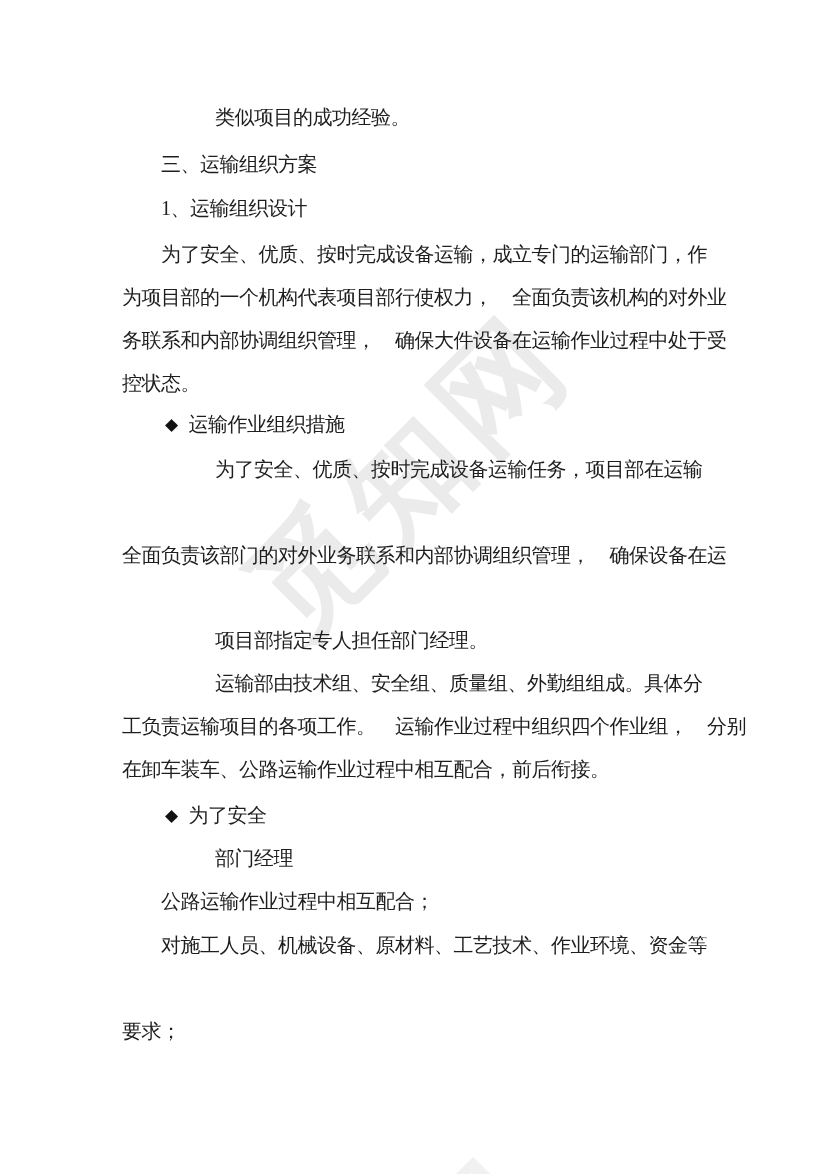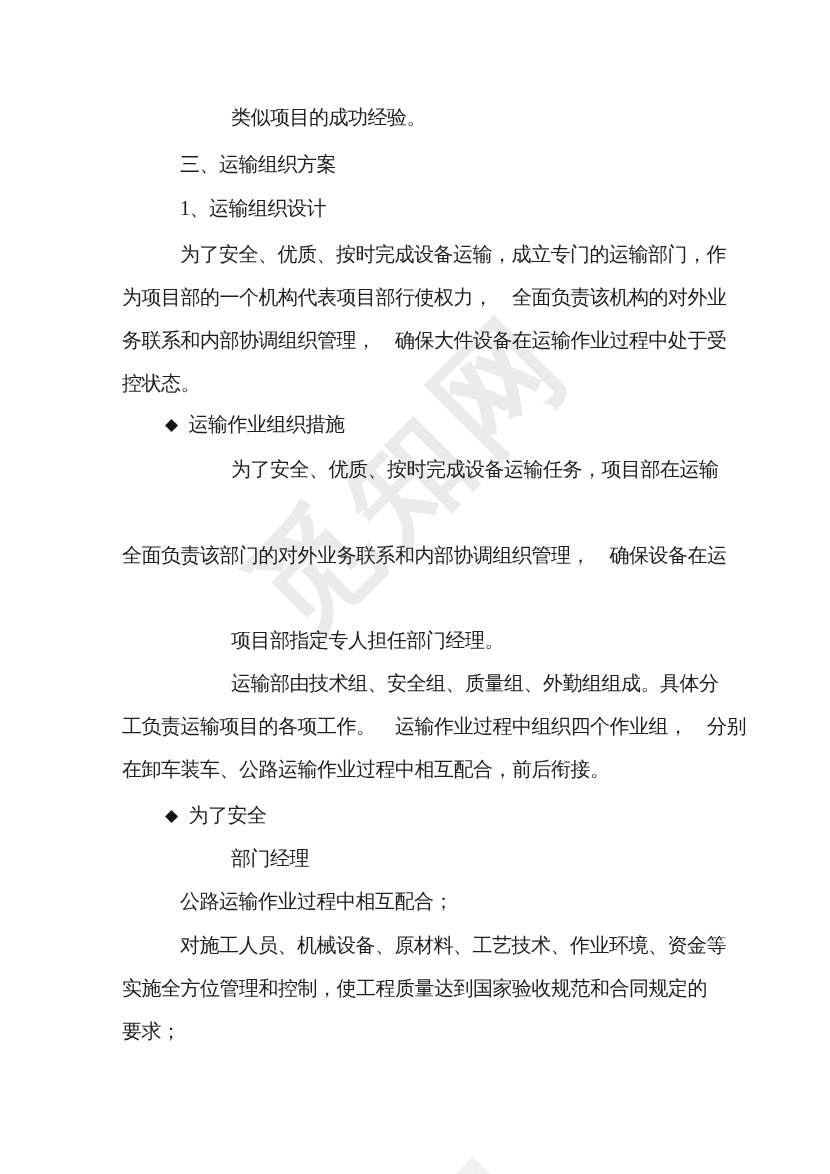--- a/index.html
+++ b/index.html
@@ -29,22 +29,22 @@
   .line {
     position: absolute;
     z-index: 1;
     font-size: 20px;
     letter-spacing: -0.5px;
     line-height: 22px;
     color: #1e1e1e;
     white-space: nowrap;
   }
   .ind-none   { left: 122px; }
-  .ind-first  { left: 180px; }
-  .ind-deep   { left: 231px; text-align: center; }
+  .ind-first  { left: 161px; }
+  .ind-deep   { left: 215px; text-align: center; }
   .ind-bullet { left: 165px; }
   .bullet {
     display: inline-block;
     font-size: 17px;
     margin-right: 11px;
     vertical-align: 1px;
     color: #111111;
   }
 </style>
 </head>
@@ -74,16 +74,15 @@
   <div class="line ind-deep" style="top:672px">运输部由技术组、安全组、质量组、外勤组组成。具体分</div>
   <div class="line ind-none" style="top:758px">在卸车装车、公路运输作业过程中相互配合，前后衔接。</div>
 
   <div class="line ind-bullet" style="top:804px">
     <span class="bullet">◆</span><span>为了安全</span>
   </div>
 
   <div class="line ind-deep" style="top:847px">部门经理</div>
   <div class="line ind-first" style="top:890px">公路运输作业过程中相互配合；</div>
   <div class="line ind-first" style="top:934px">对施工人员、机械设备、原材料、工艺技术、作业环境、资金等</div>
-  <div class="line ind-none" style="top:977px">实施全方位管理和控制，使工程质量达到国家验收规范和合同规定的</div>
   <div class="line ind-none" style="top:1020px">要求；</div>
 
 </div>
 
 </body></html>

